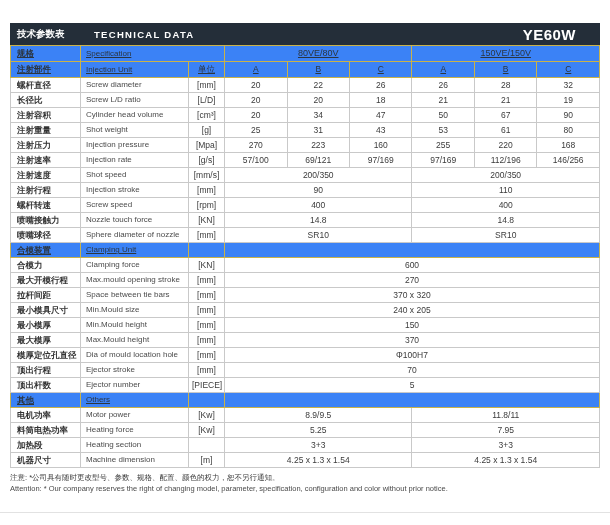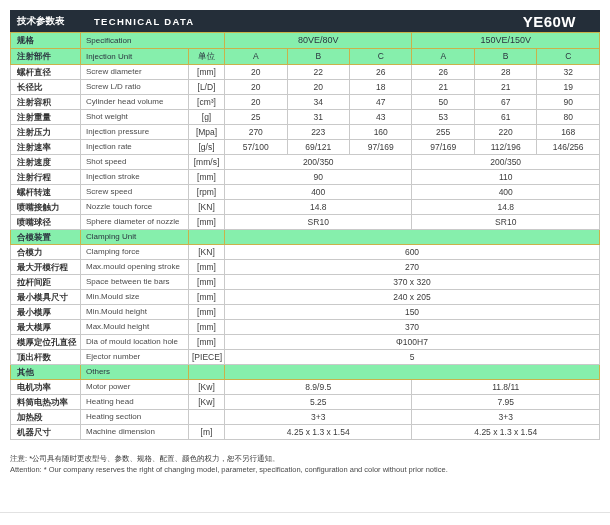--- a/index.html
+++ b/index.html
@@ -4,21 +4,21 @@
 <style>
   html,body{margin:0;padding:0;}
   body{
     width:610px;height:525px;
     background:#ffffff;
     font-family:"Liberation Sans","DejaVu Sans",sans-serif;
     -webkit-font-smoothing:antialiased;
     position:relative;
     color:#3b3b3b;
   }
-  .sheet{position:absolute;left:10px;top:10px;width:590px;}
+  .sheet{position:absolute;left:10px;top:23px;width:590px;}
   
   .topbar{
     height:22px;
     background:#242e39;
     display:flex;align-items:center;
     color:#ffffff;
   }
   .topbar .zh{width:70px;padding-left:7px;font-weight:bold;font-size:9.5px;box-sizing:border-box;}
   .topbar .en{padding-left:14px;font-size:9.5px;letter-spacing:1.3px;font-weight:bold;}
   .topbar .model{margin-left:auto;padding-right:24px;font-weight:bold;font-size:15px;letter-spacing:.5px;}
@@ -32,26 +32,26 @@
     line-height:1;
     vertical-align:middle;
     overflow:hidden;
     white-space:nowrap;
     text-align:center;
     color:#3b3b3b;
     box-sizing:border-box;
   }
   td.zh{text-align:left;font-weight:bold;color:#333;padding-left:6px;}
   td.en{text-align:left;color:#4b4b4b;font-size:8px;padding-left:5px;}
-  tr.yellow td{background:#86efac;color:#2b3540;border-color:#c9b24a;}
+  tr.yellow td{background:#3b82f6;color:#2b3540;border-color:#c9b24a;text-decoration:underline;}
   tr.yellow td.zh{font-weight:bold;}
   thead tr td{height:16px;text-align:center;}
   tr.yellow td.grp{font-size:9px;}
   
-  .notes{margin-top:14px;}
+  .notes{margin-top:5px;}
   .notes div{font-size:7.5px;line-height:1.45;color:#3a3a3a;}
   .notes .note-en{color:#4a4a4a;}
   .bottom-rule{position:absolute;left:0;top:512px;width:610px;border-top:1px solid #e2e2e2;}
 </style>
 </head>
 <body>
 
 <div class="sheet">
 
   <div class="topbar">
@@ -235,41 +235,47 @@
           <td class="unit">[mm]</td>
           <td colspan="6">370</td>
         </tr>
         <tr>
           <td class="zh">模厚定位孔直径</td>
           <td class="en">Dia of mould location hole</td>
           <td class="unit">[mm]</td>
           <td colspan="6">Φ100H7</td>
         </tr>
         <tr>
+          <td class="zh">顶出行程</td>
+          <td class="en">Ejector stroke</td>
+          <td class="unit">[mm]</td>
+          <td colspan="6">70</td>
+        </tr>
+        <tr>
           <td class="zh">顶出杆数</td>
           <td class="en">Ejector number</td>
           <td class="unit">[PIECE]</td>
           <td colspan="6">5</td>
         </tr>
         <tr class="yellow">
           <td class="zh">其他</td>
           <td class="en">Others</td>
           <td class="unit"></td>
           <td colspan="6"></td>
         </tr>
         <tr>
           <td class="zh">电机功率</td>
           <td class="en">Motor power</td>
           <td class="unit">[Kw]</td>
           <td colspan="3">8.9/9.5</td>
           <td colspan="3">11.8/11</td>
         </tr>
         <tr>
           <td class="zh">料筒电热功率</td>
-          <td class="en">Heating head</td>
+          <td class="en">Heating force</td>
           <td class="unit">[Kw]</td>
           <td colspan="3">5.25</td>
           <td colspan="3">7.95</td>
         </tr>
         <tr>
           <td class="zh">加热段</td>
           <td class="en">Heating section</td>
           <td class="unit"></td>
           <td colspan="3">3+3</td>
           <td colspan="3">3+3</td>

